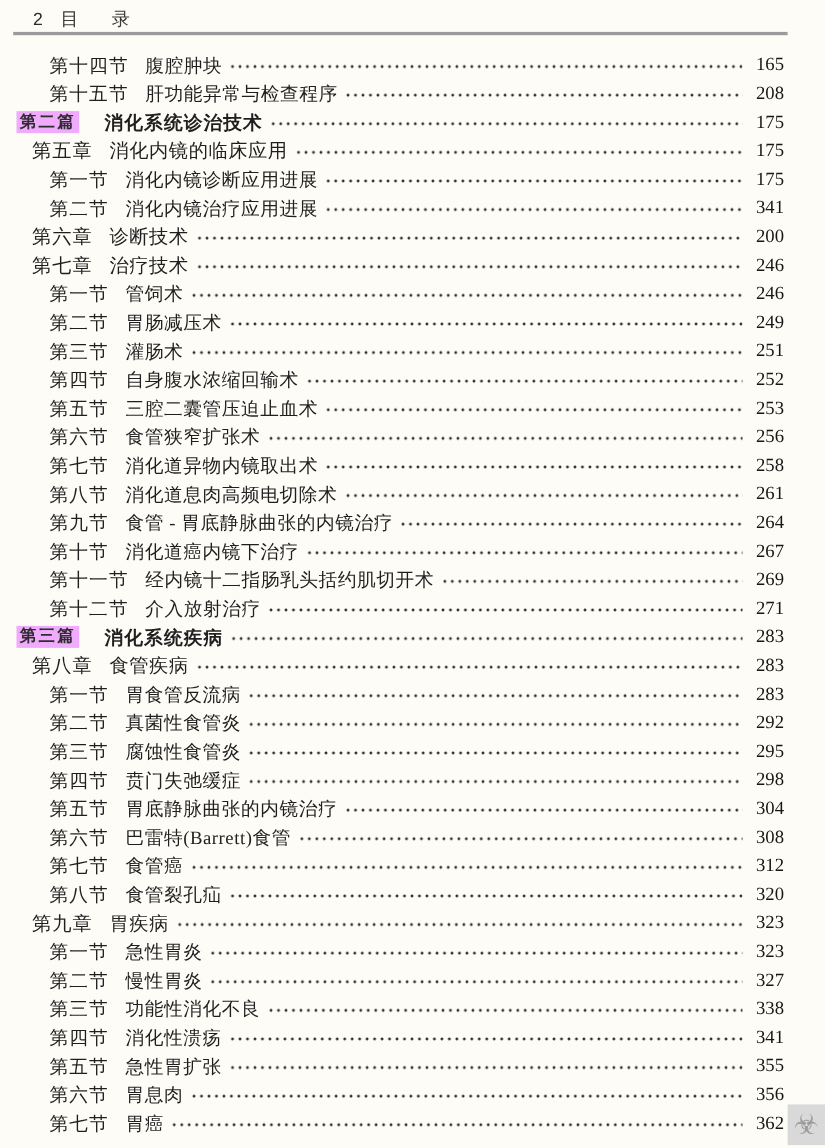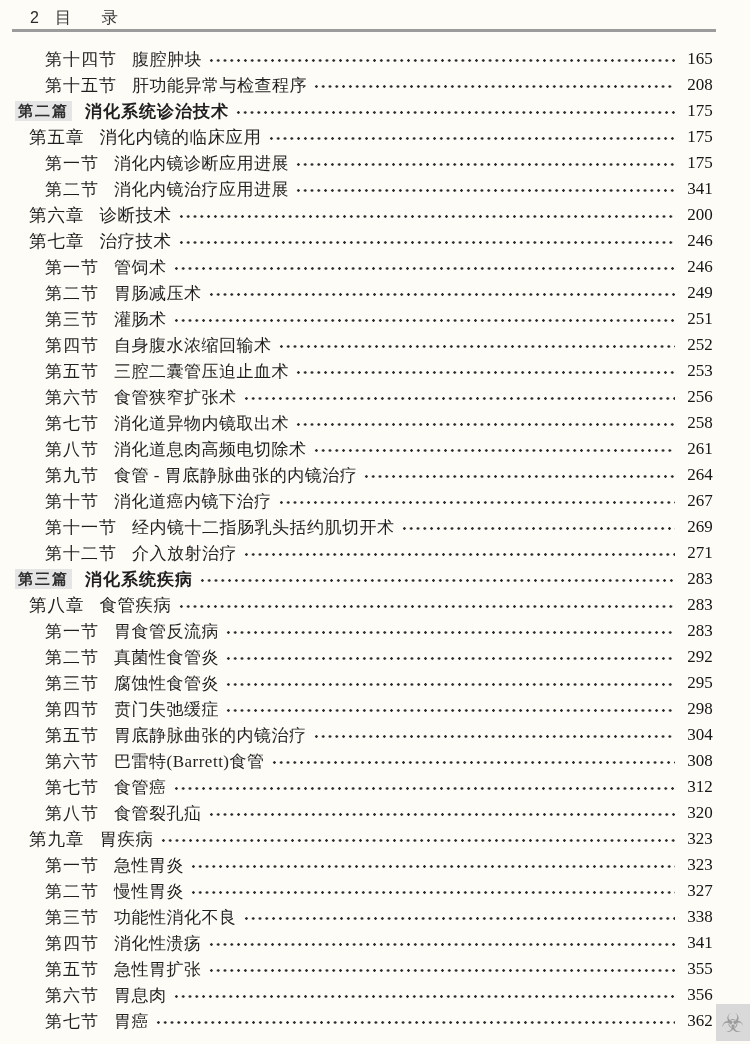--- a/index.html
+++ b/index.html
@@ -63,29 +63,29 @@
     font-family: "Liberation Serif", "DejaVu Serif", serif;
     font-size: 17px;
     min-width: 32px;
     text-align: center;
     color: #161616;
   }
   .row.section { padding-left: 33px; }
   .row.chapter { padding-left: 17px; font-size: 17.5px; }
   .row.part    { padding-left: 3px; }
   .row.part .label {
-    background: #e5e5e5;
+    background: #f0abfc;
     color: #2e2e2e;
     font-family: "Liberation Sans", "DejaVu Sans", sans-serif;
     font-weight: bold;
     font-size: 15px;
     line-height: 20px;
     padding: 0 3px;
     letter-spacing: 2px;
-    margin-right: 13px;
+    margin-right: 23px;
   }
   .row.part .title {
     font-family: "Liberation Sans", "DejaVu Sans", sans-serif;
     font-weight: bold;
     font-size: 17px;
     letter-spacing: 1px;
   }
   .watermark {
     position: absolute;
     right: 0; bottom: 3px;

